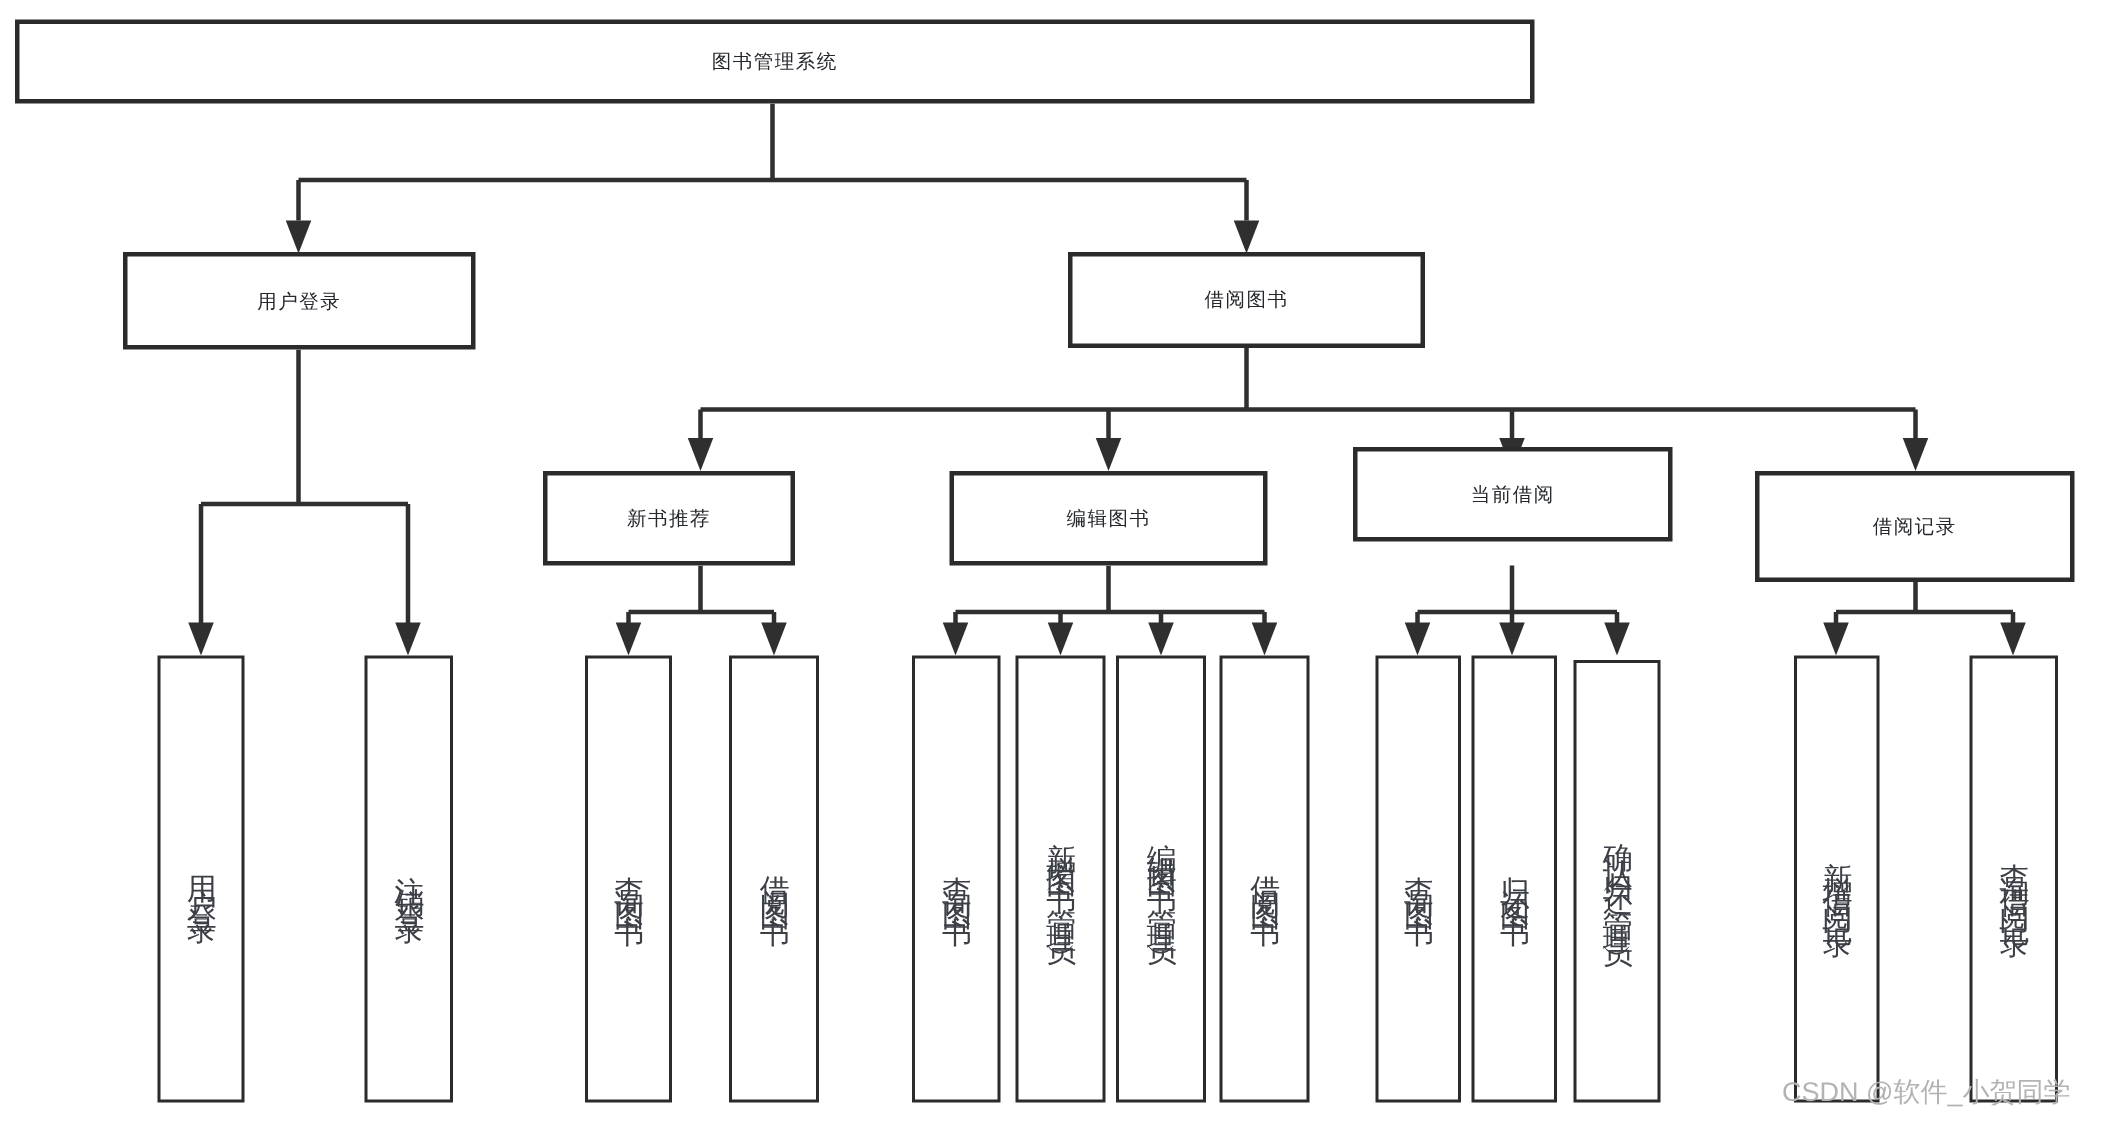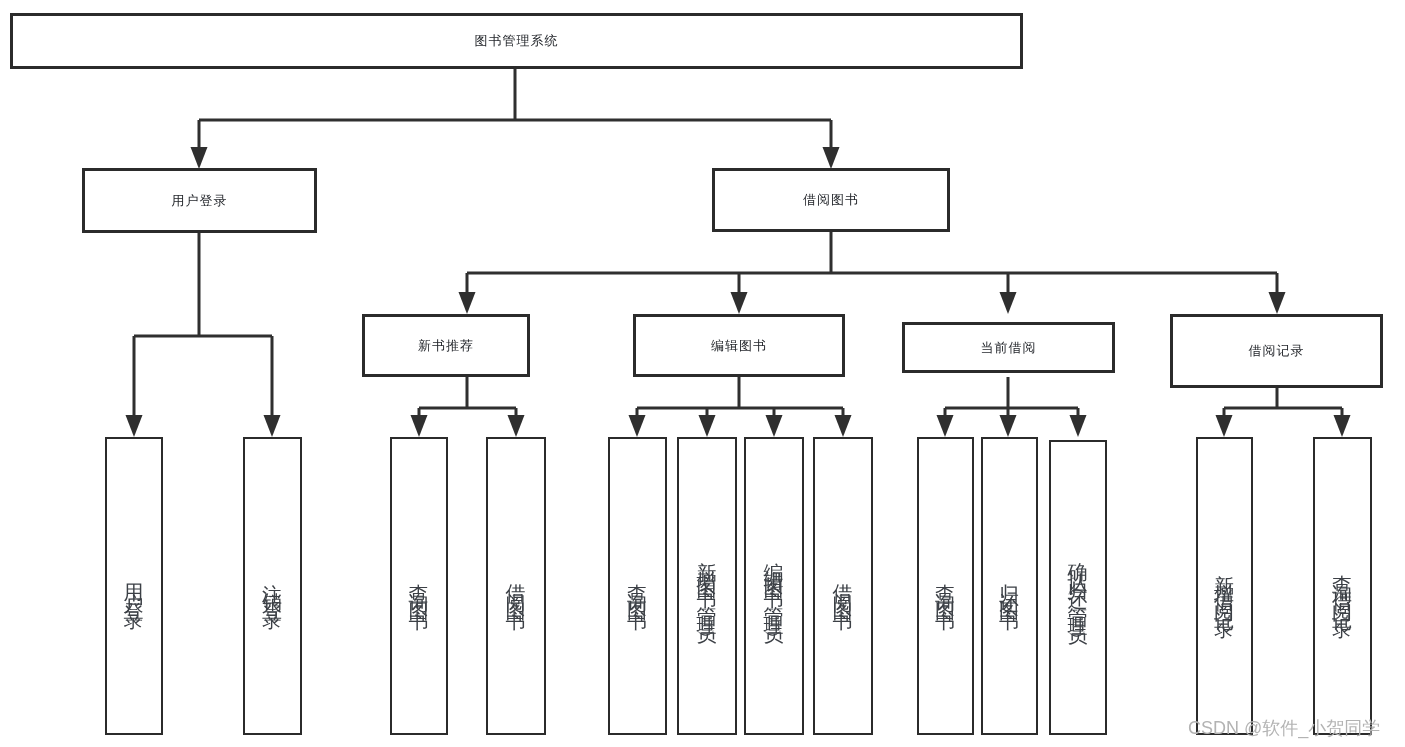--- a/index.html
+++ b/index.html
@@ -89,21 +89,21 @@
   <div class="box h" style="left:712px;top:168px;width:238px;height:64px">
     <span>借阅图书</span>
   </div>
 
   <div class="box h" style="left:362px;top:314px;width:168px;height:63px">
     <span>新书推荐</span>
   </div>
   <div class="box h" style="left:633px;top:314px;width:212px;height:63px">
     <span>编辑图书</span>
   </div>
-  <div class="box h" style="left:902px;top:322px;width:213px;height:51px">
+  <div class="box h" style="left:902px;top:298px;width:213px;height:63px">
     <span>当前借阅</span>
   </div>
   <div class="box h" style="left:1170px;top:314px;width:213px;height:74px">
     <span>借阅记录</span>
   </div>
 
   <div class="box v" style="left:105px;top:437px;width:58px;height:298px">
     <span>用户登录</span>
   </div>
   <div class="box v" style="left:243px;top:437px;width:59px;height:298px">

